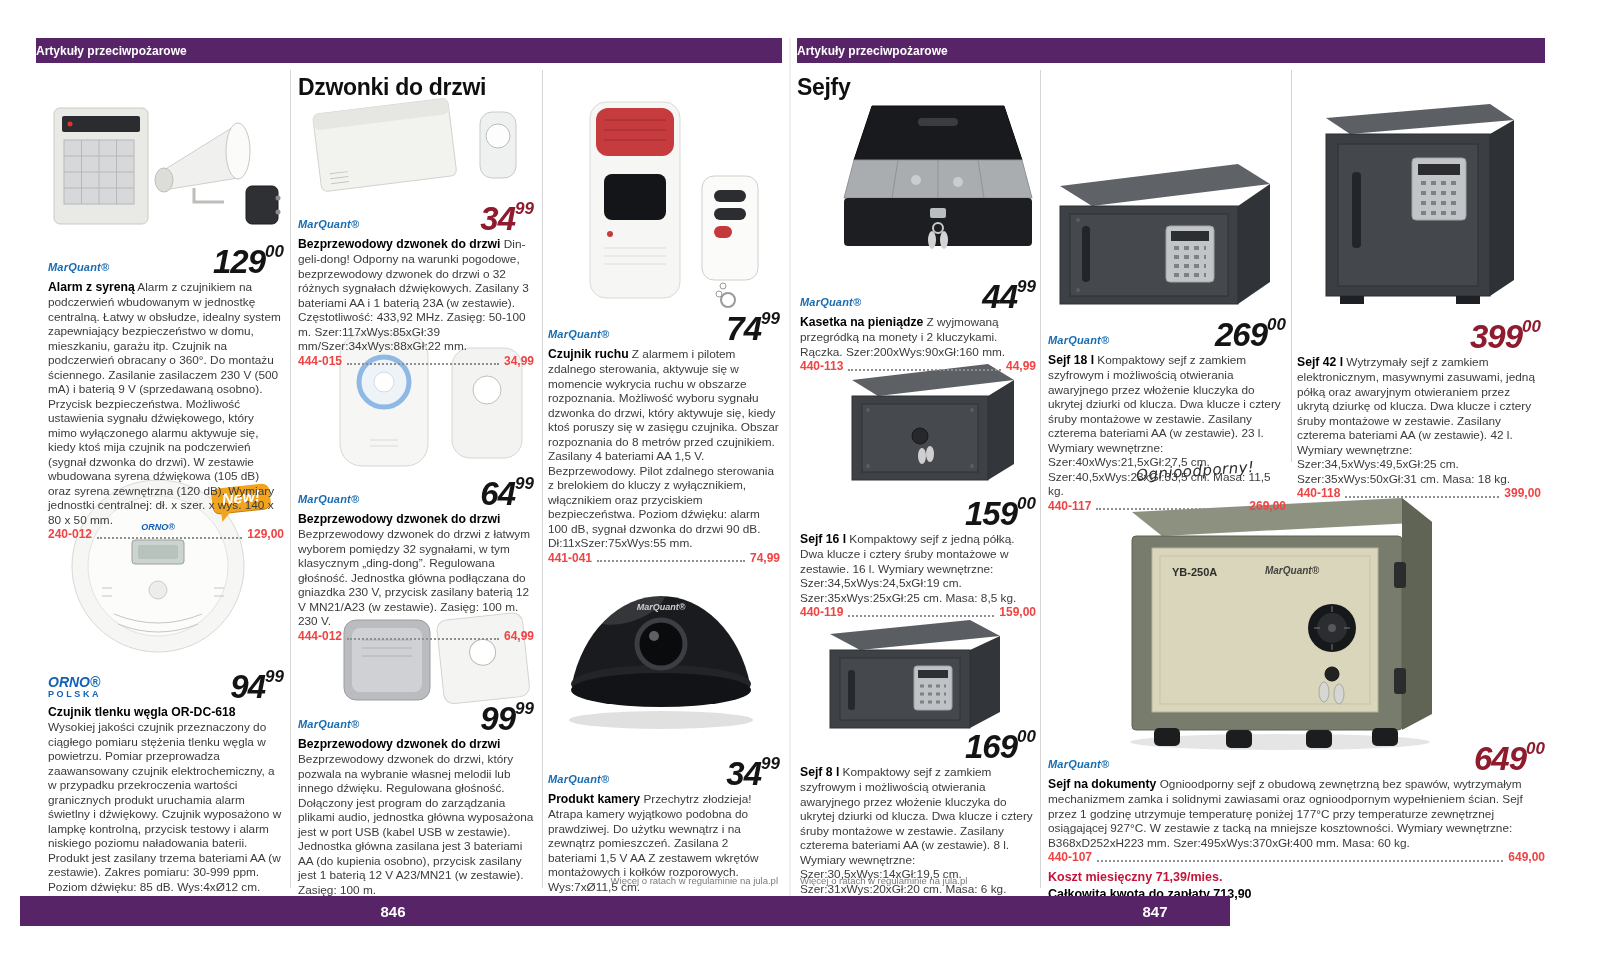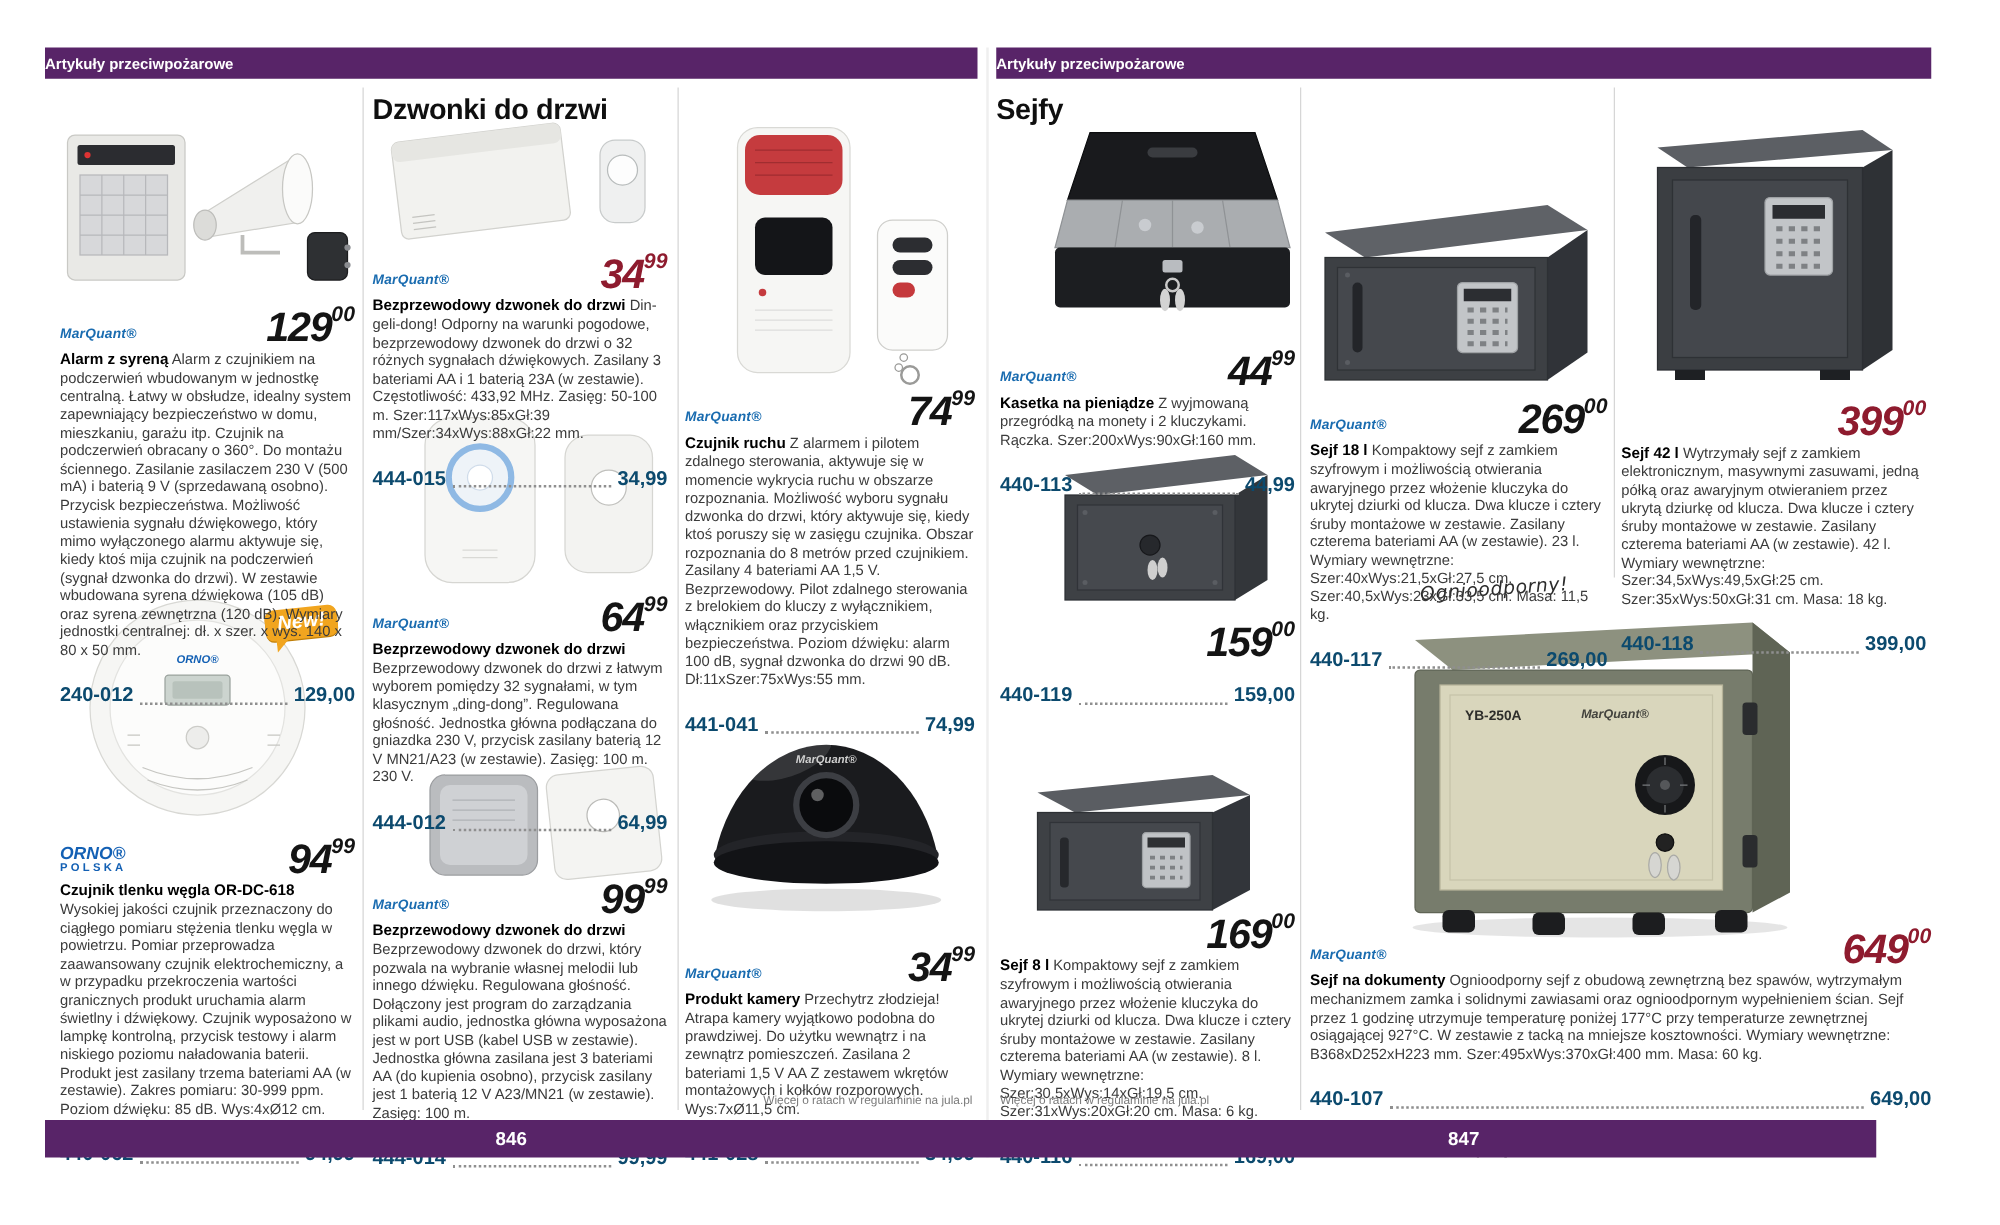--- a/index.html
+++ b/index.html
@@ -1,34 +1,34 @@
 <!DOCTYPE html>
 <html><head>
 <meta charset="utf-8">
 <style>
 *{box-sizing:border-box}
 body{margin:0;background:#fff}
 #spread{position:relative;width:1600px;height:980px;background:#ffffff;font-family:"Liberation Sans",sans-serif;color:#222;overflow:hidden}
 .topbar{position:absolute;top:38px;height:25px;background:#582468;color:#fff;font-size:12px;font-weight:bold;display:flex;align-items:center;justify-content:flex-start}
-.bottombar{position:absolute;left:36px;top:896px;width:1465px;height:30px;background:#582468}
+.bottombar{position:absolute;left:20px;top:896px;width:1210px;height:30px;background:#582468}
 .pagenum{position:absolute;top:0;height:30px;display:flex;align-items:center;justify-content:center;color:#fff;font-weight:bold;font-size:15px}
 .vline{position:absolute;width:1px;background:#d6d6d6}
 .crease{position:absolute;left:789px;top:38px;width:2px;height:888px;background:#efefef}
 .sect{position:absolute;font-size:23px;font-weight:bold;color:#0f0f0f;letter-spacing:-.3px}
 .prod{position:absolute;font-size:11.8px;line-height:1.23;color:#3b3b3b}
 .phead{display:flex;justify-content:space-between;align-items:flex-end;height:32px;margin-bottom:5px}
 .brand{font-style:italic;font-weight:bold;color:#1a6cb0;font-size:11px;letter-spacing:.2px}
 .orno .l1{display:block;font-style:italic;font-weight:bold;color:#1360b4;font-size:14px;line-height:1}
 .orno .l2{display:block;font-weight:bold;color:#1360b4;font-size:9px;letter-spacing:2.6px;line-height:1.2}
 .bigprice{font-weight:bold;font-style:italic;font-size:33px;line-height:.78;color:#141414;letter-spacing:-1px;white-space:nowrap}
 .bigprice sup{font-size:17px;vertical-align:16px;letter-spacing:0}
 .red{color:#8e1b2e}
 .desc{margin:0}
 .desc b{color:#000;font-size:12.2px}
-.artrow{display:flex;align-items:flex-end;font-weight:bold;font-size:16px;color:#0c4a6e;margin-top:20px}
+.artrow{display:flex;align-items:flex-end;font-weight:bold;font-size:12px;color:#ef4444;margin-top:0}
 .artrow .dots{flex:1;border-bottom:2px dotted #8f8f8f;margin:0 5px 3px;height:0}
 .note{position:absolute;top:875px;font-size:9.5px;color:#7a7a7a}
 .badge{position:absolute;left:212px;top:486px;background:#f1a51f;color:#fff;font-weight:bold;font-style:italic;font-size:16px;padding:3px 10px 4px;border-radius:7px;transform:rotate(-6deg);box-shadow:0 1px 0 #c07f08}
 .badge:after{content:"";position:absolute;left:8px;bottom:-9px;border:6px solid transparent;border-top-color:#f1a51f;border-left-color:#f1a51f}
 .annot{position:absolute;left:1136px;top:462px;font-family:"DejaVu Sans",sans-serif;font-style:italic;font-size:15px;color:#2c2c2c;transform:rotate(-4deg);letter-spacing:.5px}
 .img{position:absolute}
 .fin-red{color:#c41538;font-weight:bold;font-size:12.5px;margin-top:5px}
 .fin-black{color:#000;font-weight:bold;font-size:12.5px;margin-top:2px}
 </style>
 </head>
@@ -357,20 +357,21 @@
         <span class="dots"></span>
         <span>44,99</span>
       </div>
   </div>
 
   <div class="prod" style="left:800px;top:495px;width:236px">
     <div class="phead">
       <span></span>
       <span class="bigprice"><span>159</span><sup>00</sup></span>
     </div>
+    <p class="desc"><b>Sejf 16 l</b> <span>Kompaktowy sejf z jedną półką. Dwa klucze i cztery śruby montażowe w zestawie. 16 l. Wymiary wewnętrzne: Szer:34,5xWys:24,5xGł:19 cm. Szer:35xWys:25xGł:25 cm. Masa: 8,5 kg.</span></p>
     <div class="artrow">
         <span>440-119</span>
         <span class="dots"></span>
         <span>159,00</span>
       </div>
   </div>
 
   <div class="prod" style="left:800px;top:728px;width:236px">
     <div class="phead">
       <span></span>

